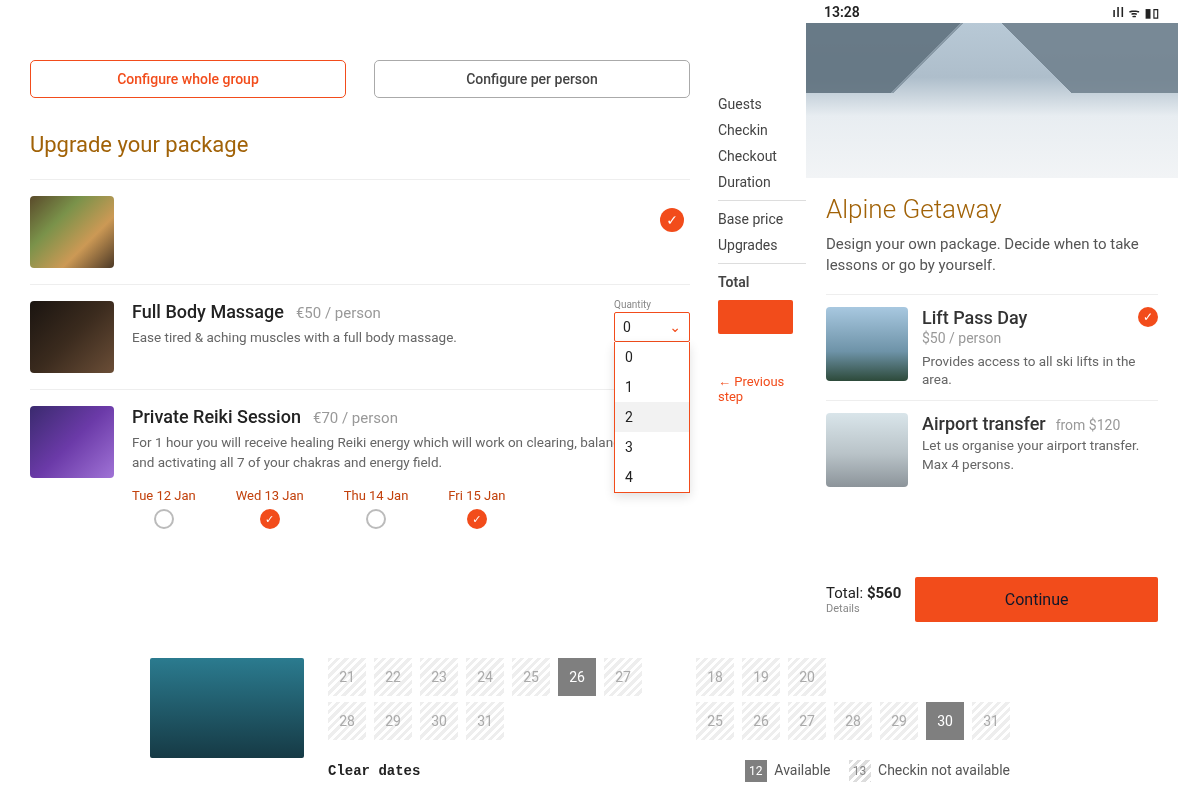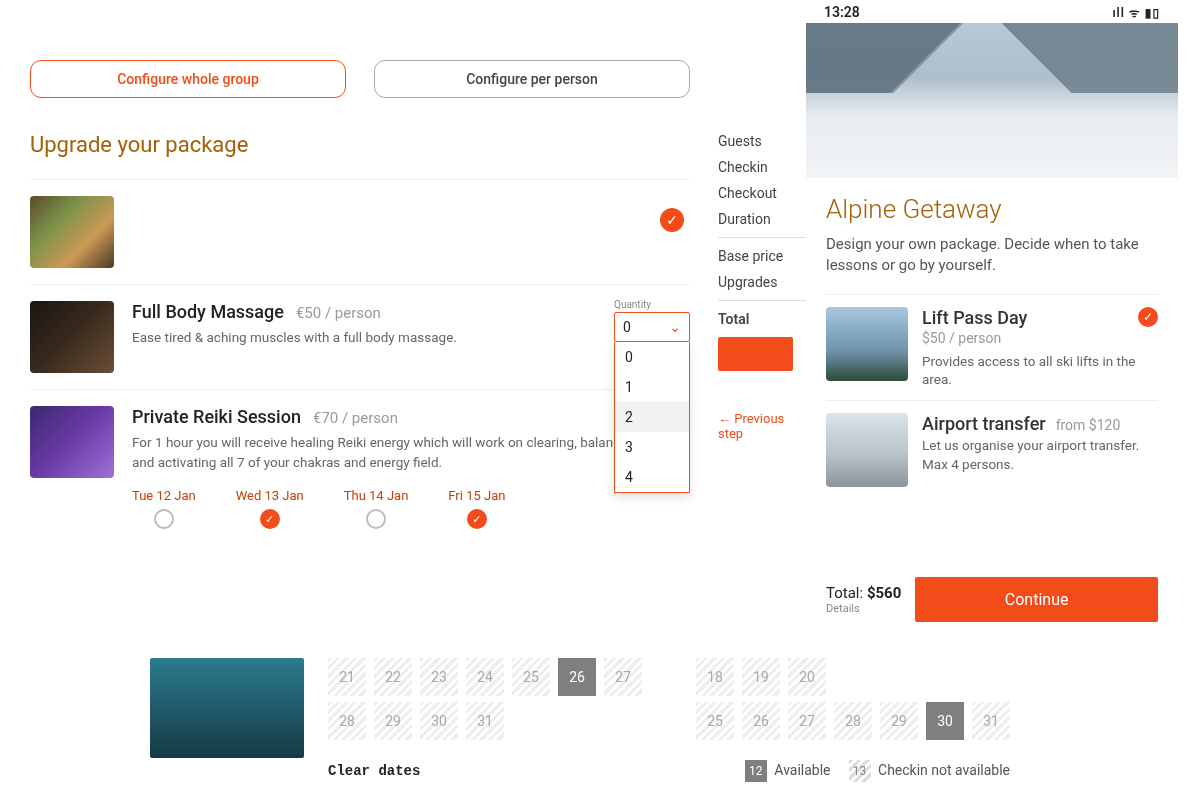--- a/index.html
+++ b/index.html
@@ -16,21 +16,21 @@
   .left-panel {
     position: absolute;
     left: 30px;
     top: 60px;
     width: 660px;
   }
   .config-tabs { display: flex; gap: 28px; margin-bottom: 34px; }
   .config-tab {
     flex: 1 1 0;
     border: 1px solid #aaa;
-    border-radius: 11px;
+    border-radius: 5px;
     padding: 10px 0;
     text-align: center;
     font-size: 14px;
     cursor: pointer;
     font-weight: 500;
     color: #444;
     background: #fff;
   }
   .config-tab.active {
     border-color: #f24c1b;
@@ -121,21 +121,21 @@
     position:absolute; inset:0;
     display:flex; align-items:center; justify-content:center;
     font-size: 11px;
   }
 
   
   .summary-col {
     position: absolute;
     left: 718px; top: 96px;
     width: 92px;
-    font-size: 14px; color: #444; margin-top: 37px;
+    font-size: 14px; color: #444;
   }
   .summary-col div { margin-bottom: 10px; }
   .summary-col hr { border:none; border-top:1px solid #ddd; margin: 4px 0 10px; }
   .summary-total { font-weight: 600; }
   .summary-btn {
     width: 75px; height: 34px; background:#f24c1b; border-radius:2px; margin-top:6px;
   }
   .prev-step {
     color:#f24c1b; font-size:13px; margin-top:40px; cursor:pointer;
   }
@@ -182,21 +182,21 @@
     display:flex;align-items:center;justify-content:center;position:absolute; right:0; top:12px; font-size:12px;
   }
   .mobile-footer{
     display:flex; align-items:center; gap:14px;
     padding: 14px 20px 18px;
   }
   .mf-total{display:flex;flex-direction:column;}
   .mf-total .t{font-size:15px;}
   .mf-total .d{font-size:11px;color:#888; cursor:pointer;}
   .mf-btn{
-    flex:1; background:#f24c1b; color:#ffffff;
+    flex:1; background:#f24c1b; color:#0f172a;
     text-align:center; padding:13px 0; font-size:16px; border-radius:2px; cursor:pointer;
   }
 
   
   .bottom-strip{
     position:absolute; left:150px; bottom:18px;
     display:flex; align-items:flex-start;
     width: 860px;
   }
   .water-img{

